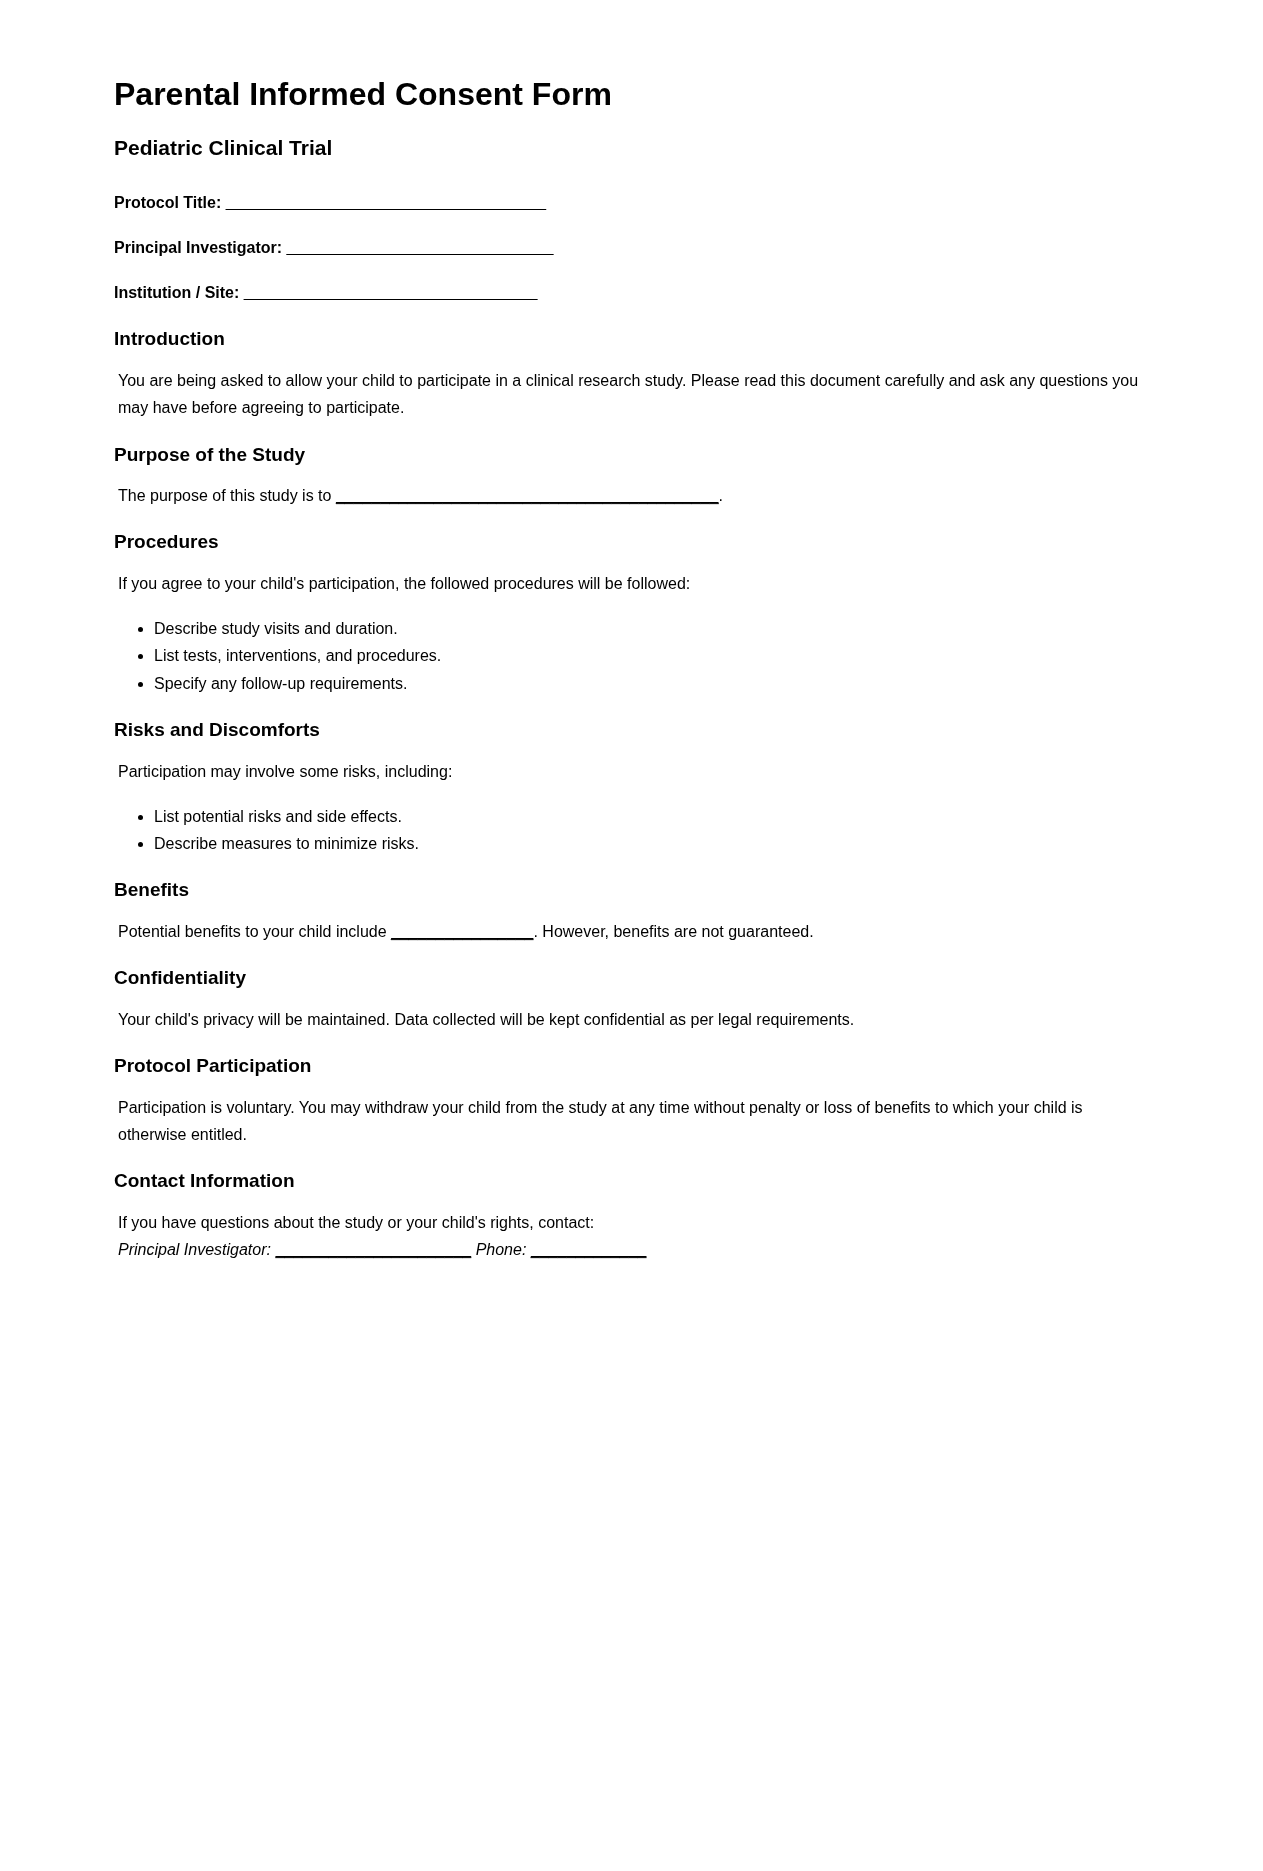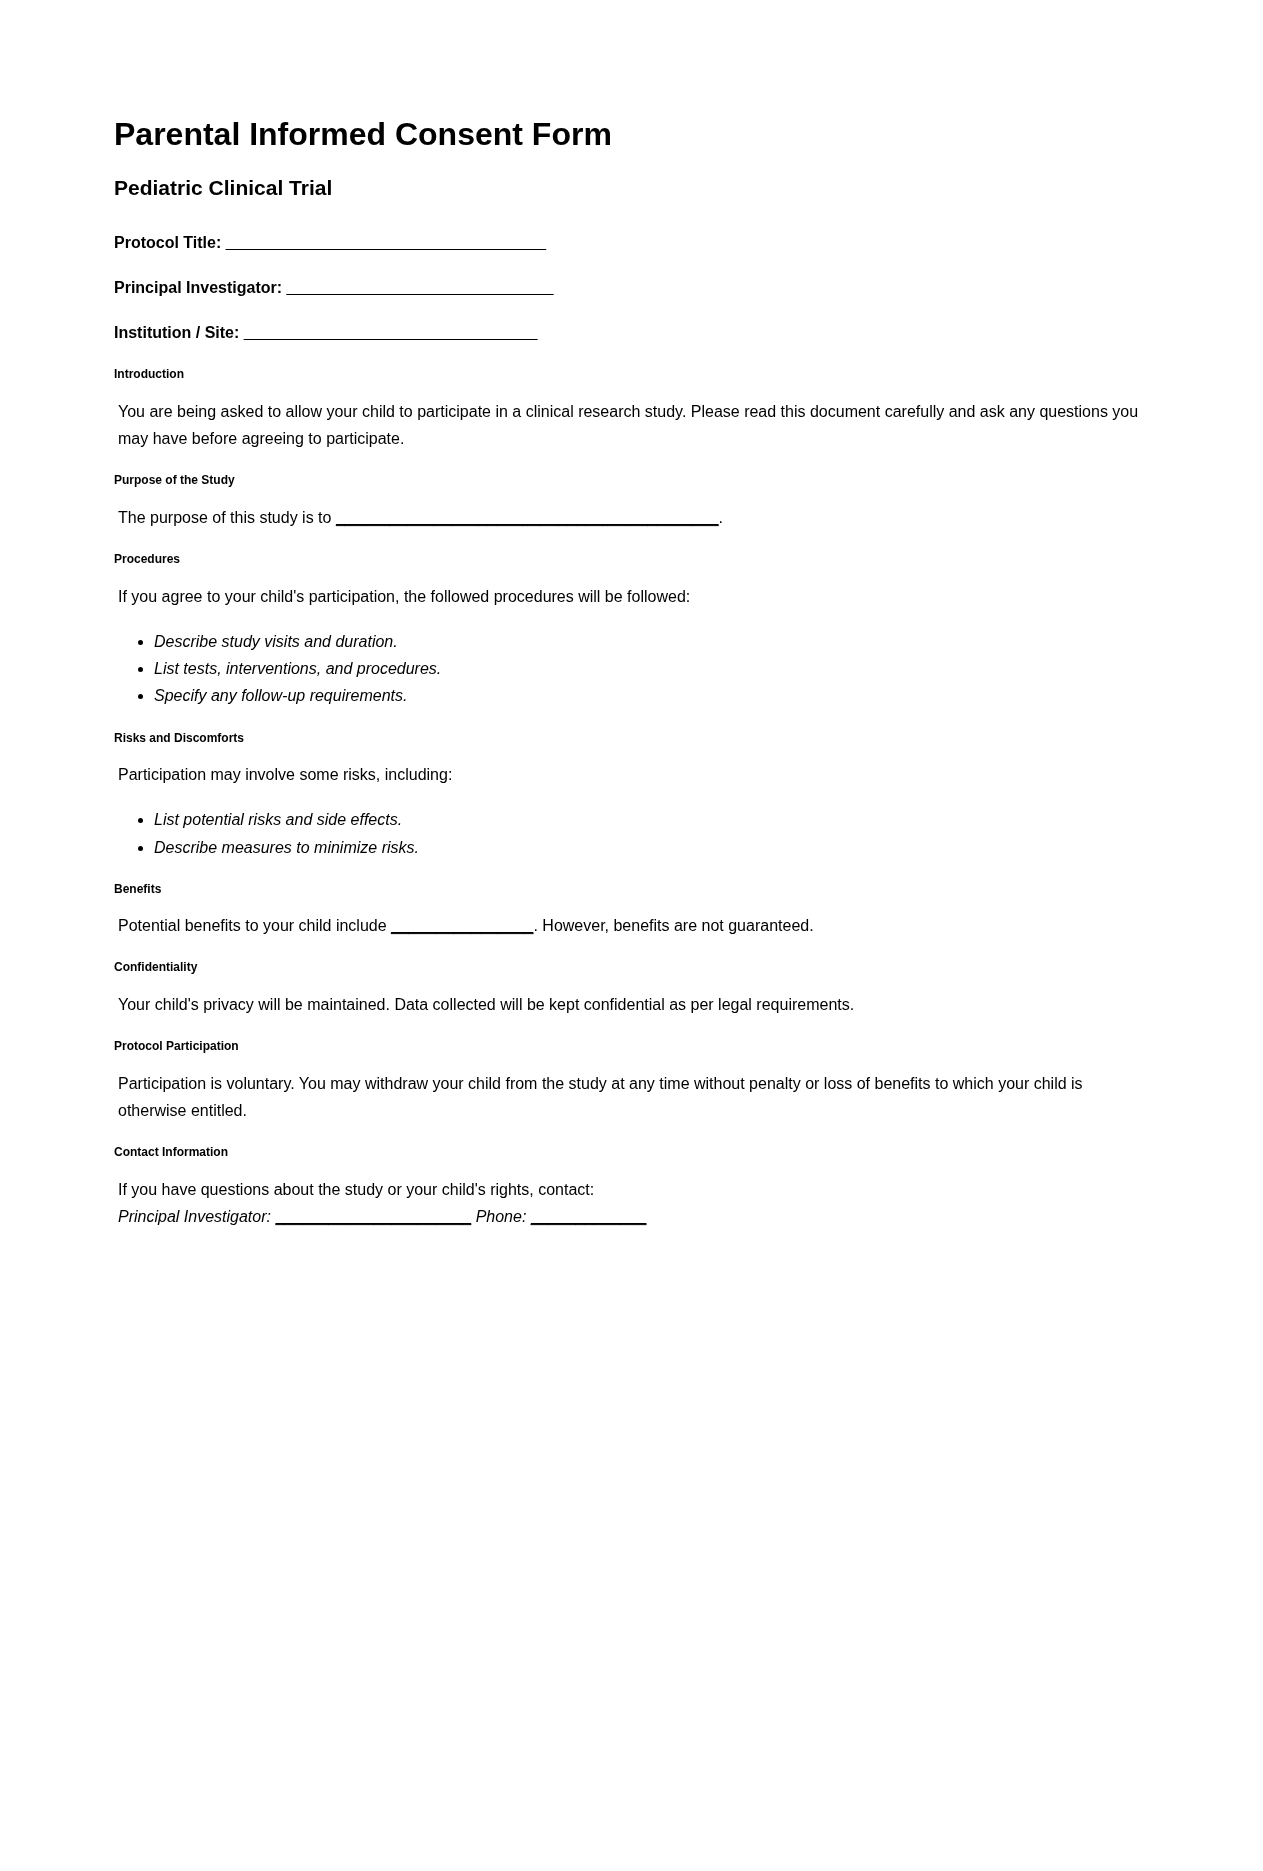--- a/index.html
+++ b/index.html
@@ -9,37 +9,37 @@
     }
     body {
       width: 1263px;
       min-height: 1871px;
       font-family: "Liberation Sans", sans-serif;
       color: #000000;
       font-size: 16px;
       line-height: 1.7;
     }
     .page {
-      padding: 114px 114px 0 114px;
+      padding: 74px 114px 0 114px;
       width: 1035px;
     }
     h1 {
       font-size: 32px;
       line-height: 1.3;
       font-weight: bold;
       margin: 0 0 18px 0;
     }
     h2 {
       font-size: 21px;
       line-height: 1.3;
       font-weight: bold;
       margin: 0 0 28px 0;
     }
     h3 {
-      font-size: 12px;
+      font-size: 19px;
       line-height: 1.3;
       font-weight: bold;
       margin: 21px 0 15px 0;
     }
     p {
       margin: 4px;
     }
     .field {
       margin: 0 0 18px 0;
       font-weight: bold;
@@ -47,21 +47,20 @@
     .blank {
       white-space: nowrap;
       text-decoration: underline;
     }
     ul {
       margin: 18px 0 0 0;
       padding-left: 40px;
     }
     li {
       margin: 0;
-      font-style: italic;
     }
     .italic {
       font-style: italic;
     }
   </style>
 </head>
 <body>
 
 <div class="page">
 

